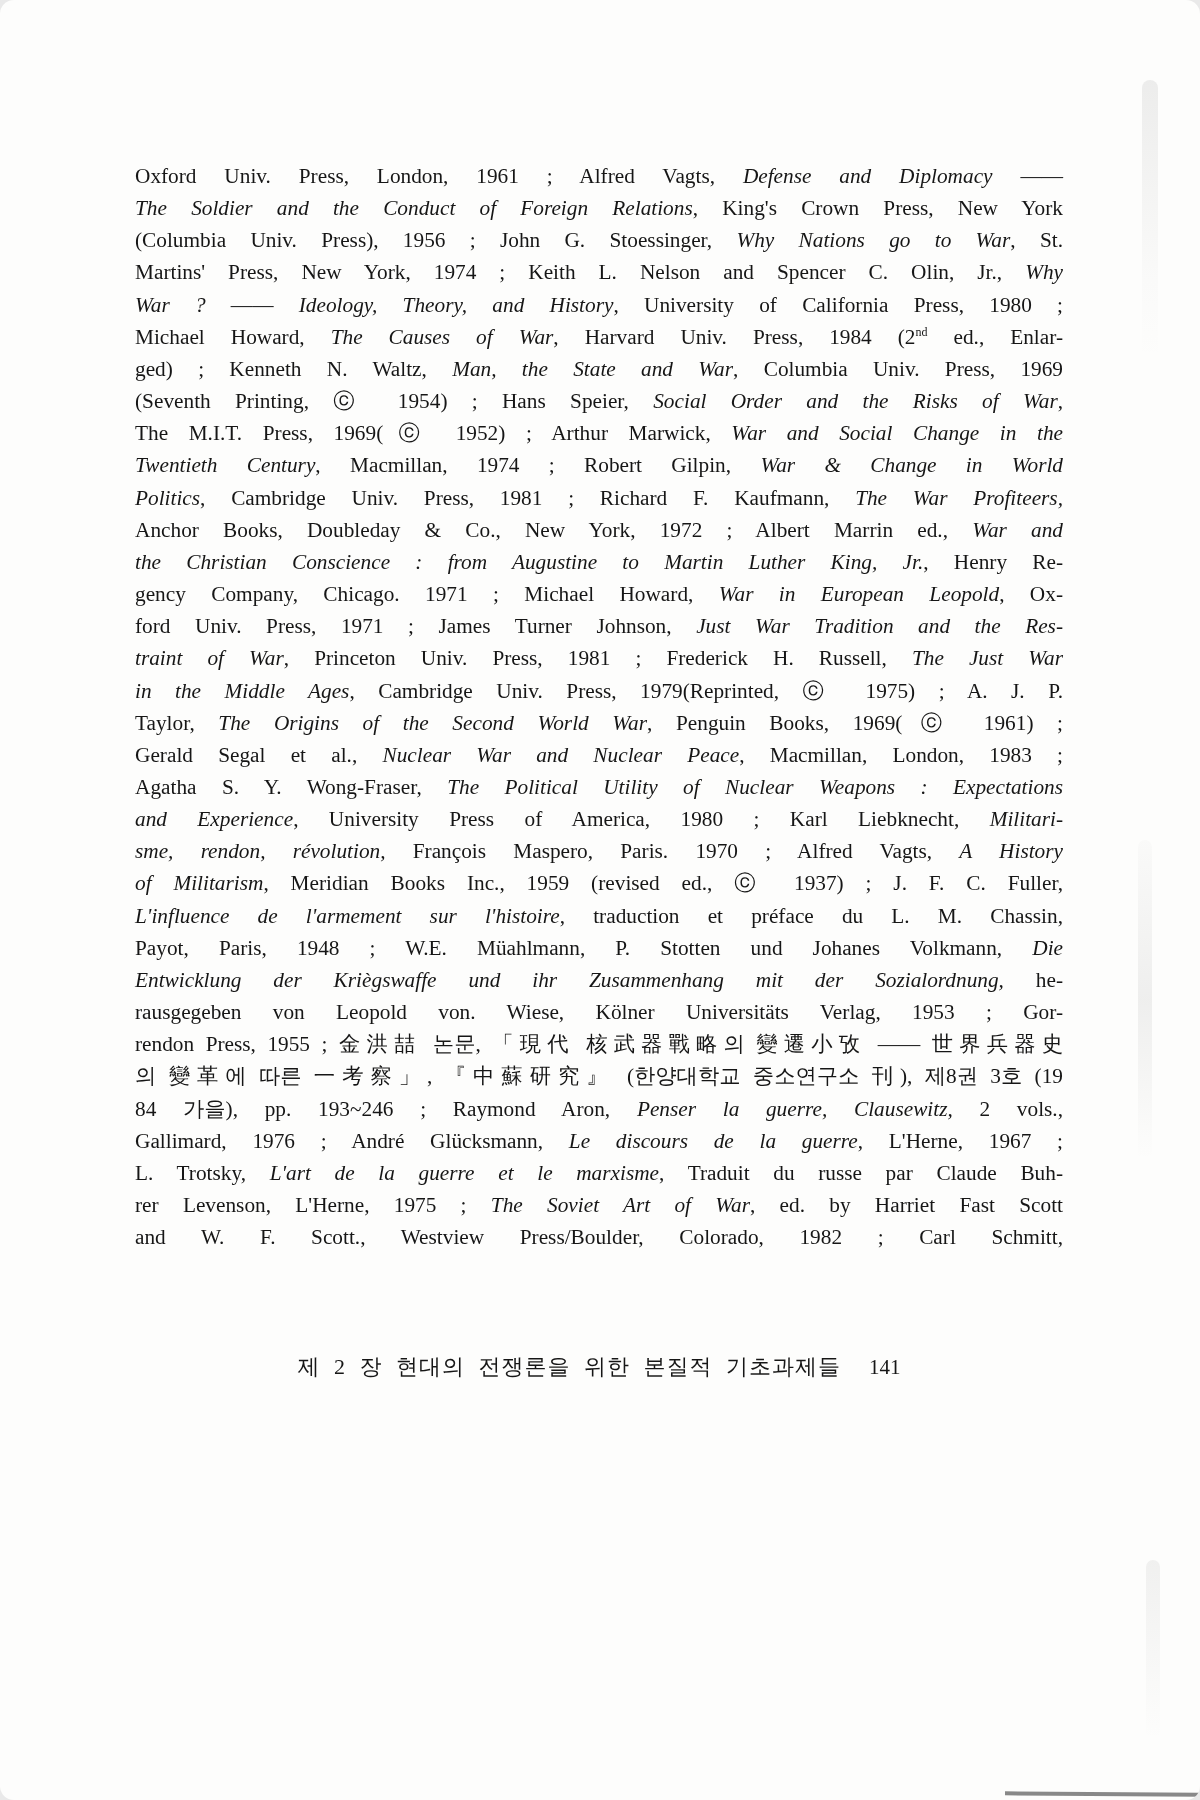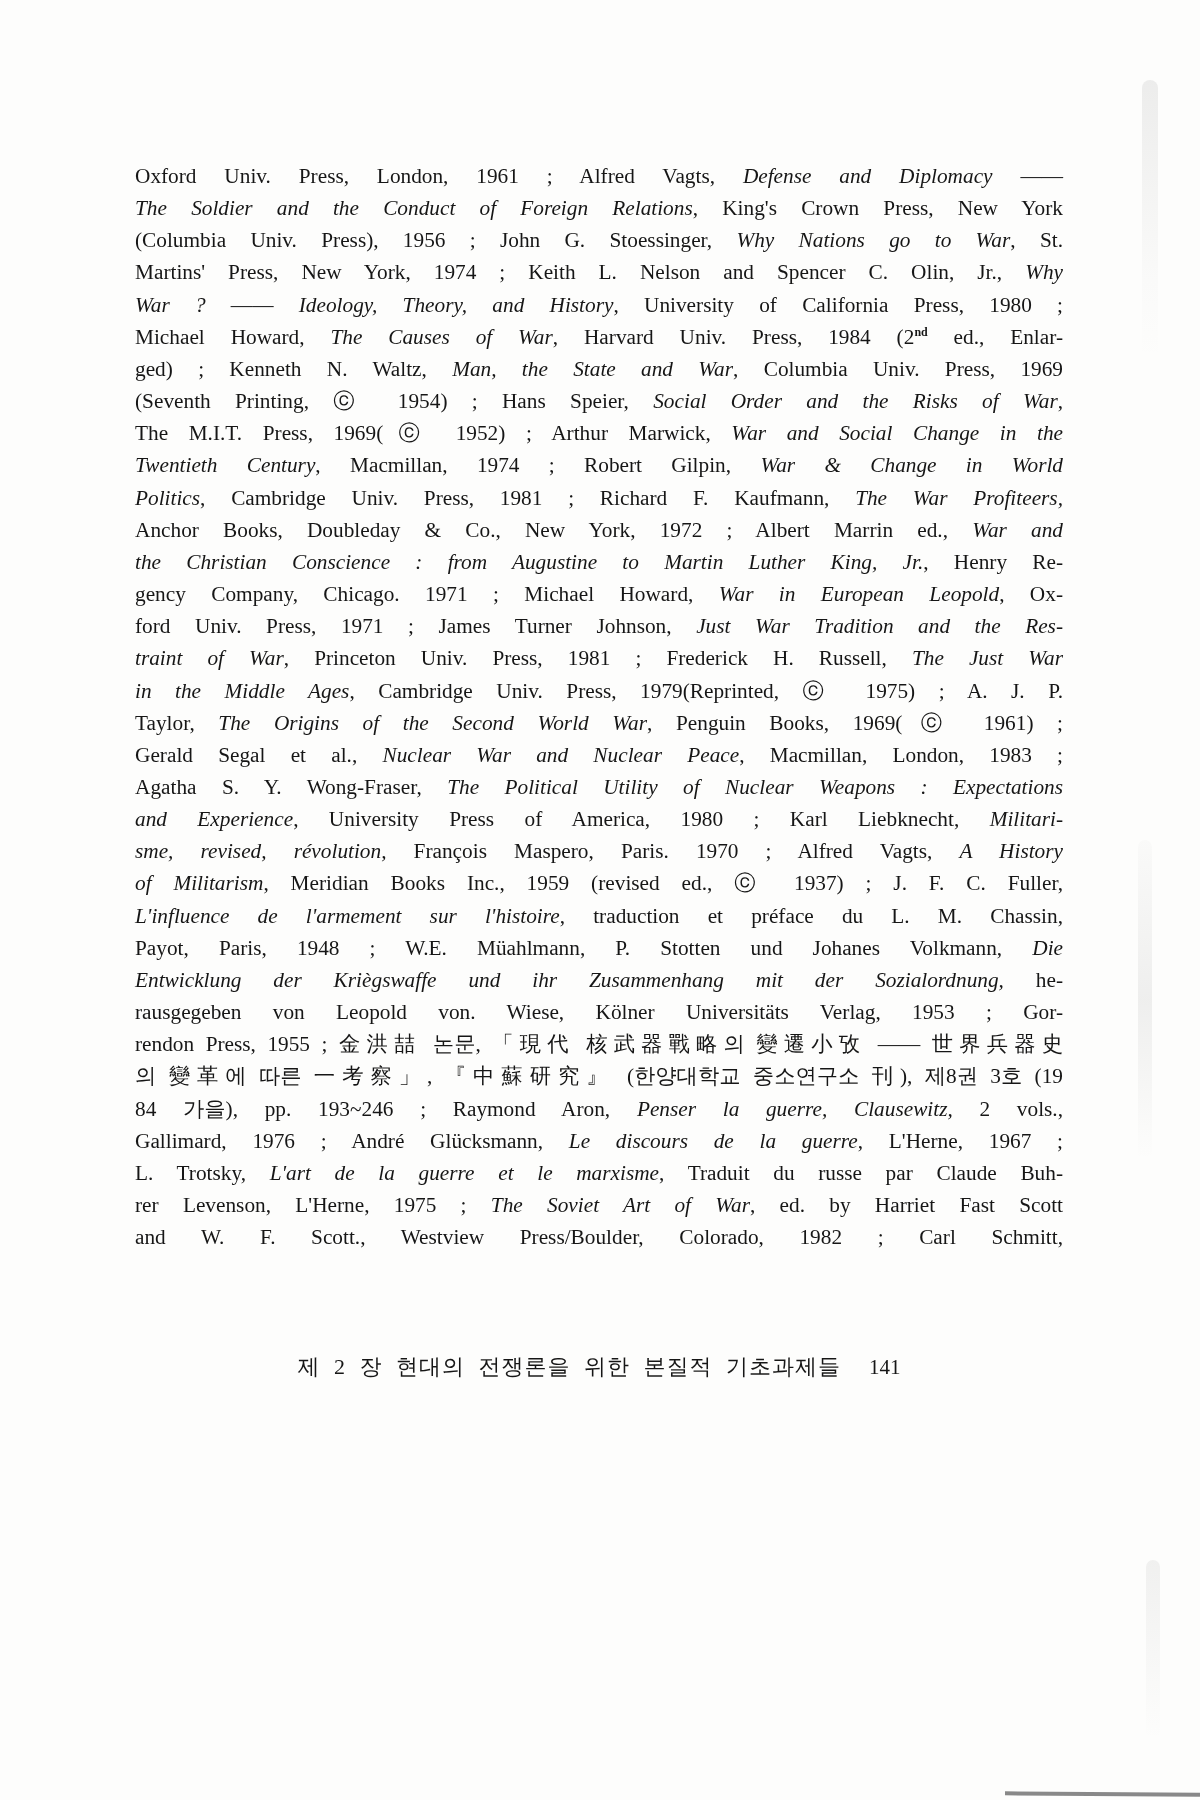--- a/index.html
+++ b/index.html
@@ -9,41 +9,41 @@
   }
   .page {
     position: relative;
     width: 1200px;
     height: 1800px;
     margin: 0 auto;
     background: #fdfdfc;
     overflow: hidden;
     font-family: "Liberation Serif", "DejaVu Serif", serif;
     color: #161616;
+    border-radius: 14px;
   }
   .text-block {
     position: absolute;
     left: 135px;
     top: 160px;
     width: 928px;
   }
   .line {
     font-size: 21.3px;
     line-height: 32.15px;
     text-align: justify;
     text-align-last: justify;
     text-justify: inter-word;
     white-space: normal;
   }
   .it { font-style: italic; }
   sup {
     font-size: 12px;
     line-height: 0;
     vertical-align: super;
-    font-weight: bold;
   }
   .footer {
     position: absolute;
     left: 135px;
     top: 1352px;
     width: 928px;
     display: flex;
     justify-content: center;
     align-items: baseline;
     gap: 28px;
@@ -114,21 +114,21 @@
       <div class="line"><span>Anchor Books, Doubleday &amp; Co., New York, 1972 ; Albert Marrin ed., </span><span class="it">War and</span></div>
       <div class="line"><span class="it">the Christian Conscience : from Augustine to Martin Luther King, Jr.</span><span>, Henry Re-</span></div>
       <div class="line"><span>gency Company, Chicago. 1971 ; Michael Howard, </span><span class="it">War in European Leopold</span><span>, Ox-</span></div>
       <div class="line"><span>ford Univ. Press, 1971 ; James Turner Johnson, </span><span class="it">Just War Tradition and the Res-</span></div>
       <div class="line"><span class="it">traint of War</span><span>, Princeton Univ. Press, 1981 ; Frederick H. Russell, </span><span class="it">The Just War</span></div>
       <div class="line"><span class="it">in the Middle Ages</span><span>, Cambridge Univ. Press, 1979(Reprinted, ⓒ 1975) ; A. J. P.</span></div>
       <div class="line"><span>Taylor, </span><span class="it">The Origins of the Second World War</span><span>, Penguin Books, 1969(ⓒ 1961) ;</span></div>
       <div class="line"><span>Gerald Segal et al., </span><span class="it">Nuclear War and Nuclear Peace</span><span>, Macmillan, London, 1983 ;</span></div>
       <div class="line"><span>Agatha S. Y. Wong-Fraser, </span><span class="it">The Political Utility of Nuclear Weapons : Expectations</span></div>
       <div class="line"><span class="it">and Experience</span><span>, University Press of America, 1980 ; Karl Liebknecht, </span><span class="it">Militari-</span></div>
-      <div class="line"><span class="it">sme, revised, révolution,</span><span> François Maspero, Paris. 1970 ; Alfred Vagts, </span><span class="it">A History</span></div>
+      <div class="line"><span class="it">sme, rendon, révolution,</span><span> François Maspero, Paris. 1970 ; Alfred Vagts, </span><span class="it">A History</span></div>
       <div class="line"><span class="it">of Militarism</span><span>, Meridian Books Inc., 1959 (revised ed., ⓒ 1937) ; J. F. C. Fuller,</span></div>
       <div class="line"><span class="it">L'influence de l'armement sur l'histoire</span><span>, traduction et préface du L. M. Chassin,</span></div>
       <div class="line"><span>Payot, Paris, 1948 ; W.E. Müahlmann, P. Stotten und Johanes Volkmann, </span><span class="it">Die</span></div>
       <div class="line"><span class="it">Entwicklung der Kriègswaffe und ihr Zusammenhang mit der Sozialordnung,</span><span> he-</span></div>
       <div class="line"><span>rausgegeben von Leopold von. Wiese, Kölner Universitäts Verlag, 1953 ; Gor-</span></div>
       <div class="line"><span>rendon Press, 1955 ; 金洪喆 논문, 「現代 核武器戰略의 變遷小攷 —— 世界兵器史</span></div>
       <div class="line"><span>의 變革에 따른 一考察」, 『中蘇研究』 (한양대학교 중소연구소 刊), 제8권 3호 (19</span></div>
       <div class="line"><span>84 가을), pp. 193~246 ; Raymond Aron, </span><span class="it">Penser la guerre, Clausewitz,</span><span> 2 vols.,</span></div>
       <div class="line"><span>Gallimard, 1976 ; André Glücksmann, </span><span class="it">Le discours de la guerre</span><span>, L'Herne, 1967 ;</span></div>
       <div class="line"><span>L. Trotsky, </span><span class="it">L'art de la guerre et le marxisme</span><span>, Traduit du russe par Claude Buh-</span></div>

